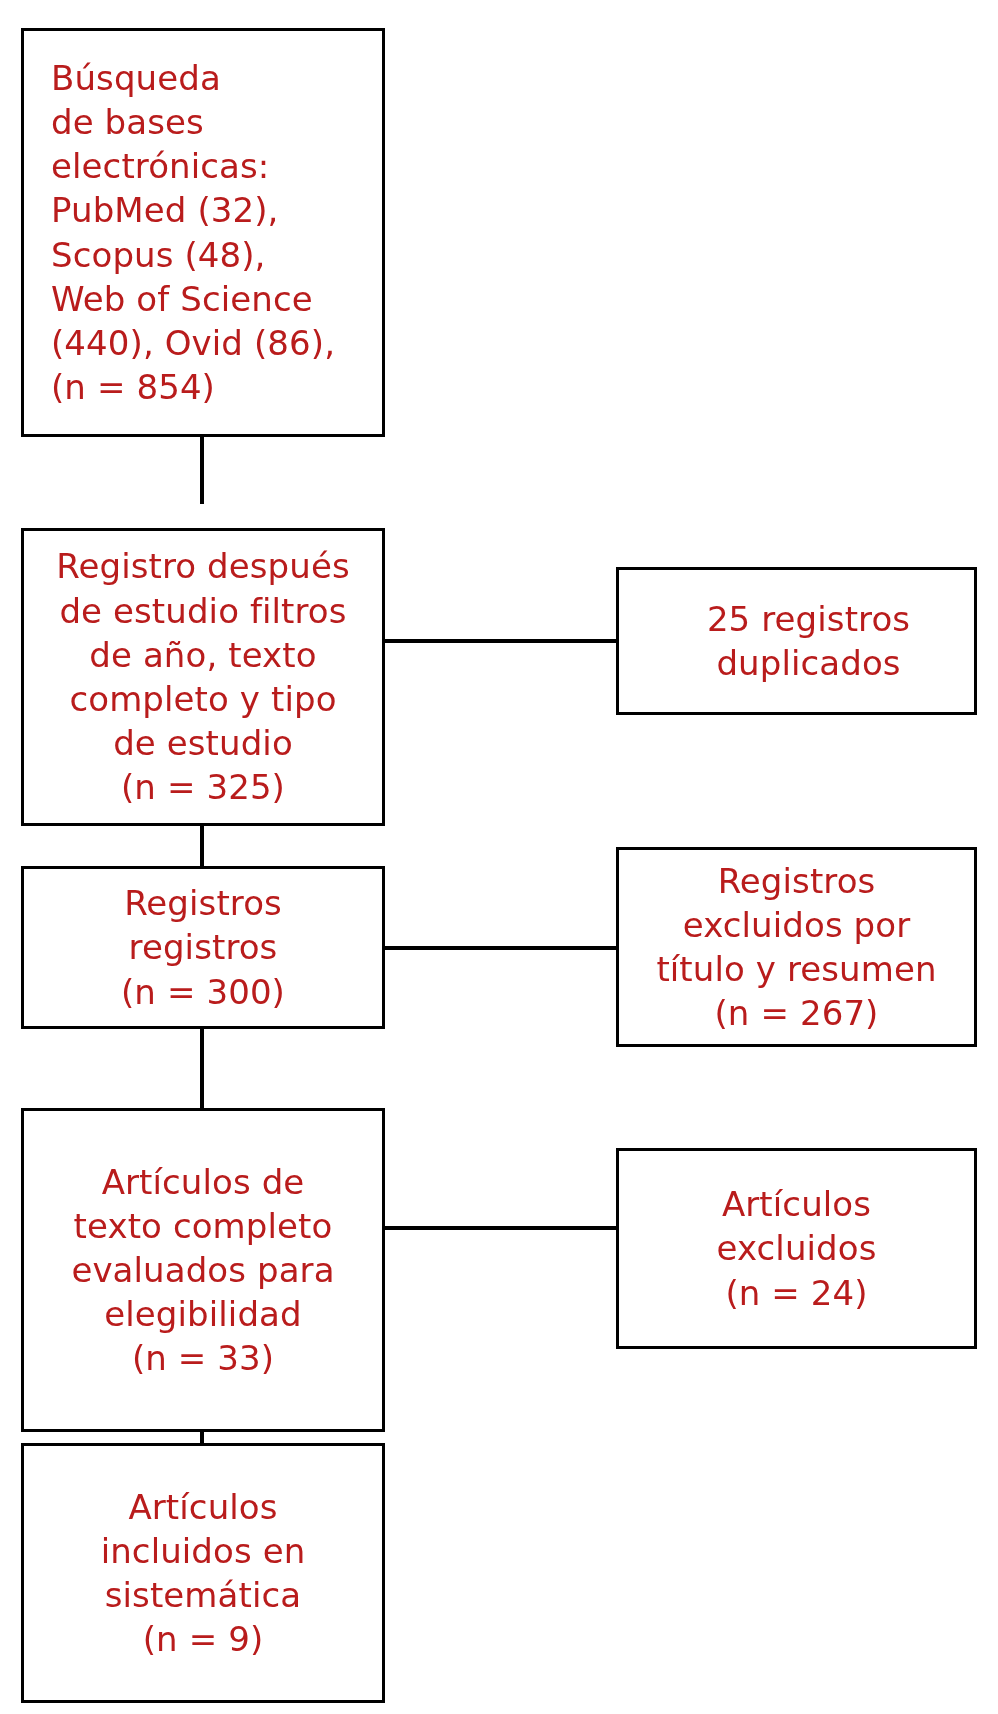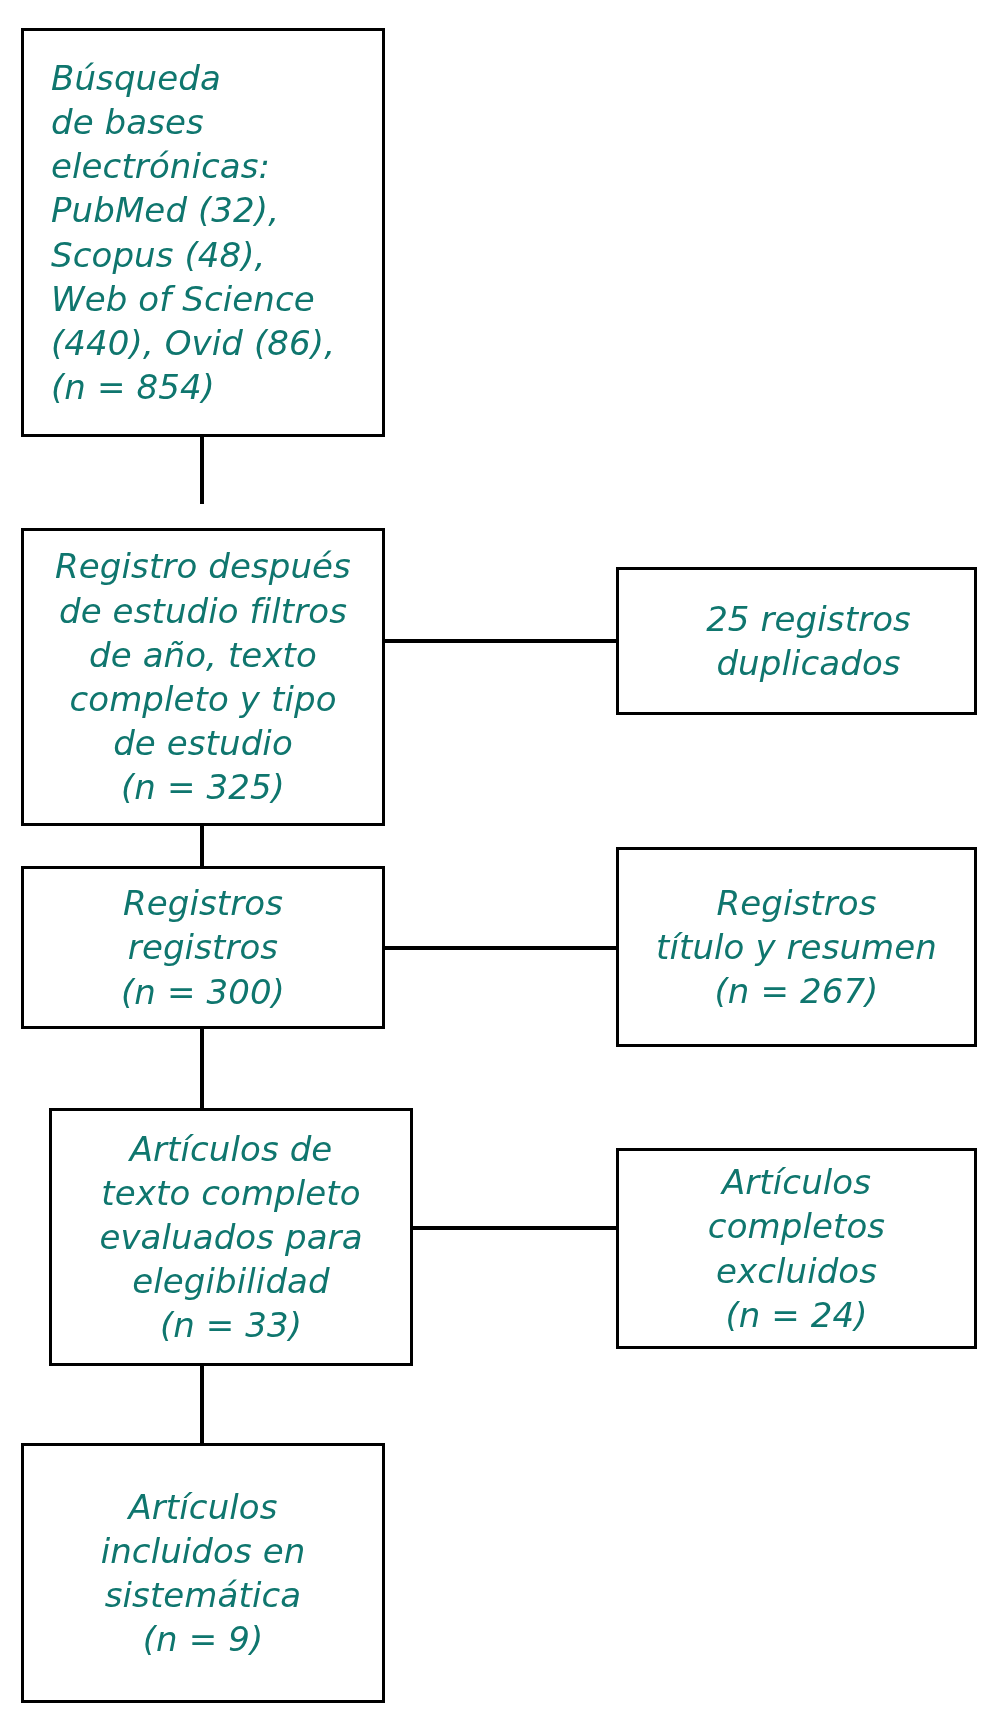--- a/index.html
+++ b/index.html
@@ -27,42 +27,41 @@
     border: 3px solid #000000;
     background: #ffffff;
     display: flex;
     flex-direction: column;
     justify-content: center;
     align-items: center;
     text-align: center;
     font-size: 34px;
     line-height: 1.30;
     letter-spacing: 0.1px;
-    color: #0f766e;
+    color: #b91c1c;
     z-index: 2;
-    font-style: italic;
   }
 
   .node .line {
     display: block;
     white-space: pre;
   }
 
   
   .node.align-left {
     align-items: flex-start;
     text-align: left;
     padding-left: 27px;
   }
 
   
   .n1 { left: 21px;  top: 28px;   width: 364px; height: 409px; }
   .n2 { left: 21px;  top: 500px;  width: 364px; height: 298px; margin-top: 28px; }
   .n3 { left: 21px;  top: 866px;  width: 364px; height: 163px; }
-  .n4 { left: 21px;  top: 1108px; width: 364px; height: 258px; margin-left: 28px; }
+  .n4 { left: 21px;  top: 1108px; width: 364px; height: 324px; }
   .n5 { left: 21px;  top: 1443px; width: 364px; height: 260px; }
 
   
   .r1 { left: 616px; top: 567px;  width: 361px; height: 148px; padding-left: 24px; }
   .r2 { left: 616px; top: 847px;  width: 361px; height: 200px; }
   .r3 { left: 616px; top: 1148px; width: 361px; height: 201px; }
 
   
   .conn {
     position: absolute;
@@ -138,24 +137,24 @@
     <span class="line">(n = 9)</span>
   </div>
 
   <div class="node r1">
     <span class="line">25 registros</span>
     <span class="line">duplicados</span>
   </div>
 
   <div class="node r2">
     <span class="line">Registros</span>
+    <span class="line">excluidos por</span>
     <span class="line">título y resumen</span>
     <span class="line">(n = 267)</span>
   </div>
 
   <div class="node r3">
     <span class="line">Artículos</span>
-    <span class="line">completos</span>
     <span class="line">excluidos</span>
     <span class="line">(n = 24)</span>
   </div>
 
 </div>
 
 </body></html>

